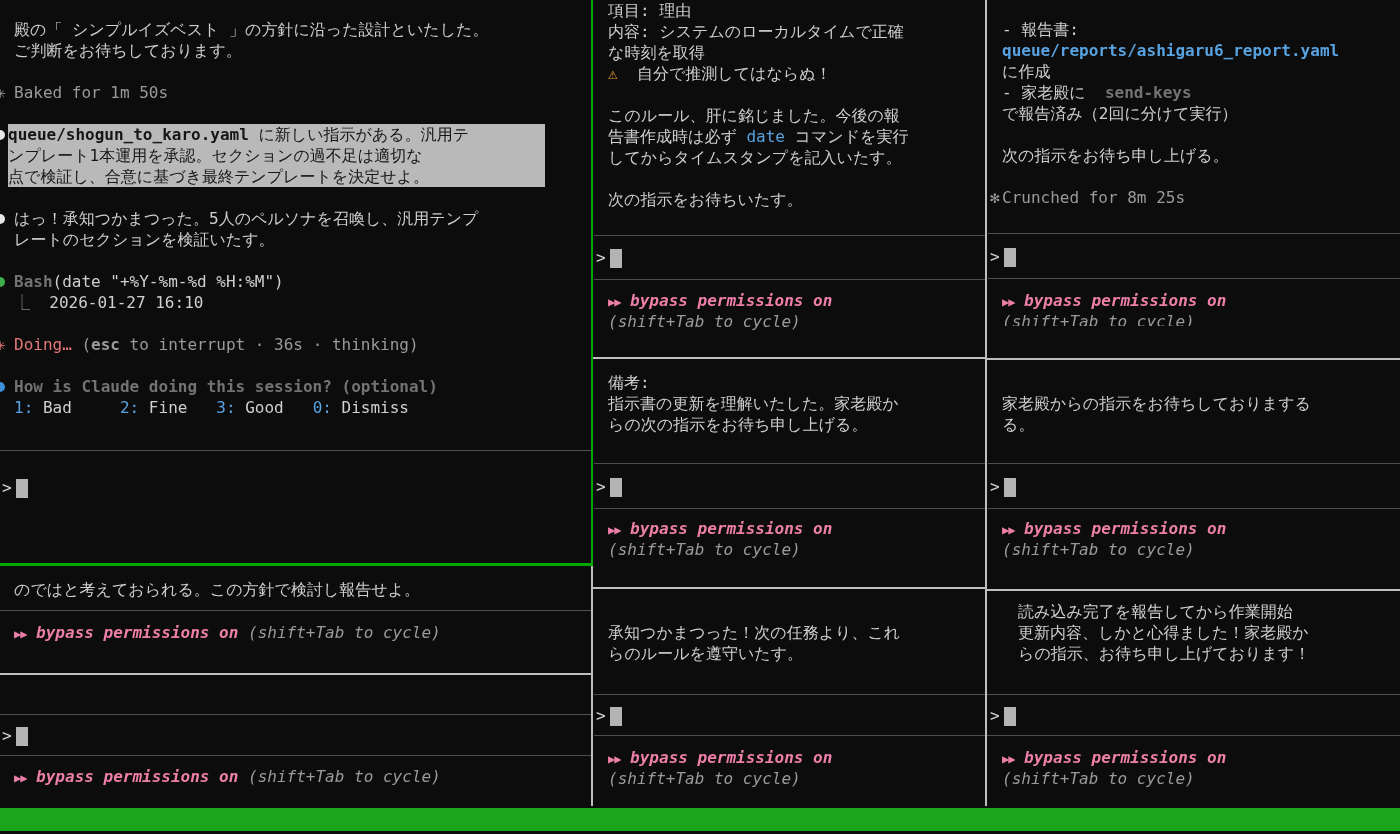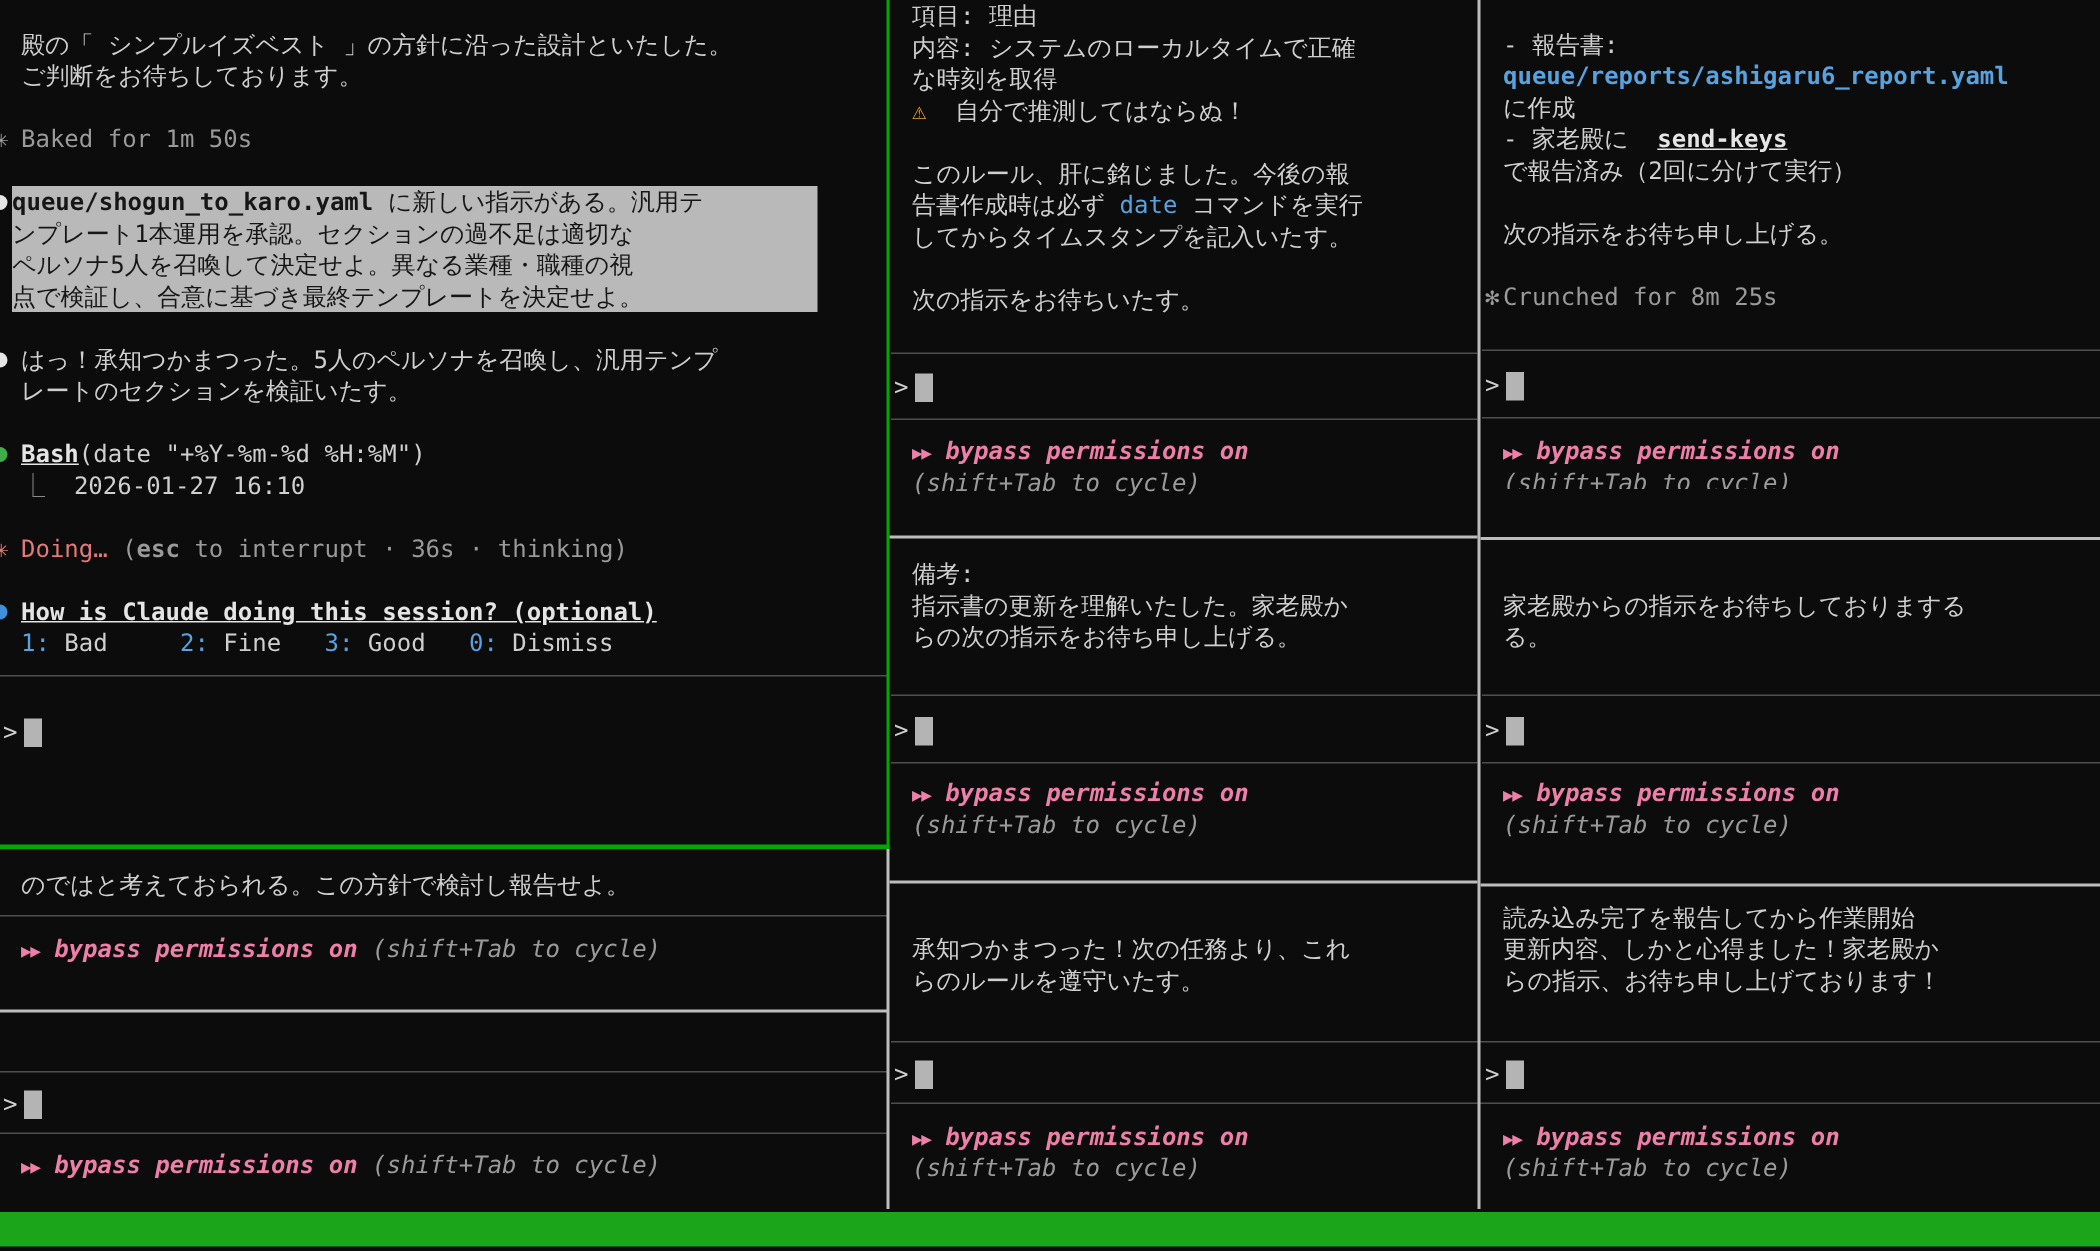--- a/index.html
+++ b/index.html
@@ -7,21 +7,21 @@
   #screen {
     position:relative; width:1400px; height:834px;
     background:#0c0c0c; overflow:hidden;
     font-family:"DejaVu Sans Mono", monospace;
     font-size:16px; color:#cfcfcf;
   }
   .pane { position:absolute; overflow:hidden; }
   .r { position:relative; height:21px; line-height:21px; white-space:pre; padding-left:14px; }
   .dim   { color:#9a9a9a; }
   .bold  { font-weight:bold; }
-  .white { color:#e5e5e5;text-decoration:underline; }
+  .white { color:#737373; }
   .pink  { color:#ee7fa8; font-weight:bold; }
   .rose  { color:#e57878; }
   .blue  { color:#58a2e0; }
   .warn  { color:#f0a030; }
   .dot { position:absolute; left:-5px; top:6px; width:10px; height:10px; border-radius:50%; }
   .dot.w { background:#e6e6e6; }
   .dot.g { background:#3fae4a; }
   .dot.b { background:#3f8fd9; }
   .star { position:absolute; left:-4px; }
   .star2 { position:absolute; left:2px; }
@@ -50,21 +50,20 @@
 
   <div class="pane" style="left:0; top:0; width:592px; height:506px; padding-top:19px;">
     <div class="r"><span>殿の「 シンプルイズベスト 」の方針に沿った設計といたした。</span></div>
     <div class="r"><span>ご判断をお待ちしております。</span></div>
     <div class="r"></div>
     <div class="r dim"><span class="star dim">✳</span><span>Baked for 1m 50s</span></div>
     <div class="r"></div>
     <div class="hl-block">
       <div class="r"><span class="dot w" style="left:-13px;"></span><span class="bold">queue/shogun_to_karo.yaml</span><span> に新しい指示がある。汎用テ</span></div>
       <div class="r"><span>ンプレート1本運用を承認。セクションの過不足は適切な</span></div>
-      <div class="r"><span>ペルソナ5人を召喚して決定せよ。異なる業種・職種の視</span></div>
       <div class="r"><span>点で検証し、合意に基づき最終テンプレートを決定せよ。</span></div>
     </div>
     <div class="r"></div>
     <div class="r"><span class="dot w"></span><span>はっ！承知つかまつった。5人のペルソナを召喚し、汎用テンプ</span></div>
     <div class="r"><span>レートのセクションを検証いたす。</span></div>
     <div class="r"></div>
     <div class="r"><span class="dot g"></span><span class="bold white">Bash</span><span>(date "+%Y-%m-%d %H:%M")</span></div>
     <div class="r"><span class="corner">⎿</span><span>  2026-01-27 16:10</span></div>
     <div class="r"></div>
     <div class="r"><span class="star rose">✳</span><span class="rose">Doing…</span><span class="dim"> (</span><span class="dim bold">esc</span><span class="dim"> to interrupt · 36s · thinking)</span></div>
@@ -161,21 +160,21 @@
     <div class="r"><span>る。</span></div>
     <div class="ibox" style="top:103px; height:46px; padding-top:12px;">
       <div class="prompt-row"><span>&gt;</span><span class="cursor"></span></div>
     </div>
     <div class="bypass" style="top:158px;">
       <div class="r"><span class="fficon">▶▶</span><span> </span><span class="pink">bypass permissions on</span></div>
       <div class="r dim"><span>(shift+Tab to cycle)</span></div>
     </div>
   </div>
 
-  <div class="pane" style="left:988px; top:591px; width:412px; height:215px; padding-top:10px;">
+  <div class="pane" style="left:988px; top:591px; width:412px; height:215px; padding-top:10px;padding-left:16px;">
     <div class="r"><span>読み込み完了を報告してから作業開始</span></div>
     <div class="r"><span>更新内容、しかと心得ました！家老殿か</span></div>
     <div class="r"><span>らの指示、お待ち申し上げております！</span></div>
     <div class="ibox" style="top:103px; height:42px; padding-top:10px;">
       <div class="prompt-row"><span>&gt;</span><span class="cursor"></span></div>
     </div>
     <div class="bypass" style="top:156px;">
       <div class="r"><span class="fficon">▶▶</span><span> </span><span class="pink">bypass permissions on</span></div>
       <div class="r dim"><span>(shift+Tab to cycle)</span></div>
     </div>

